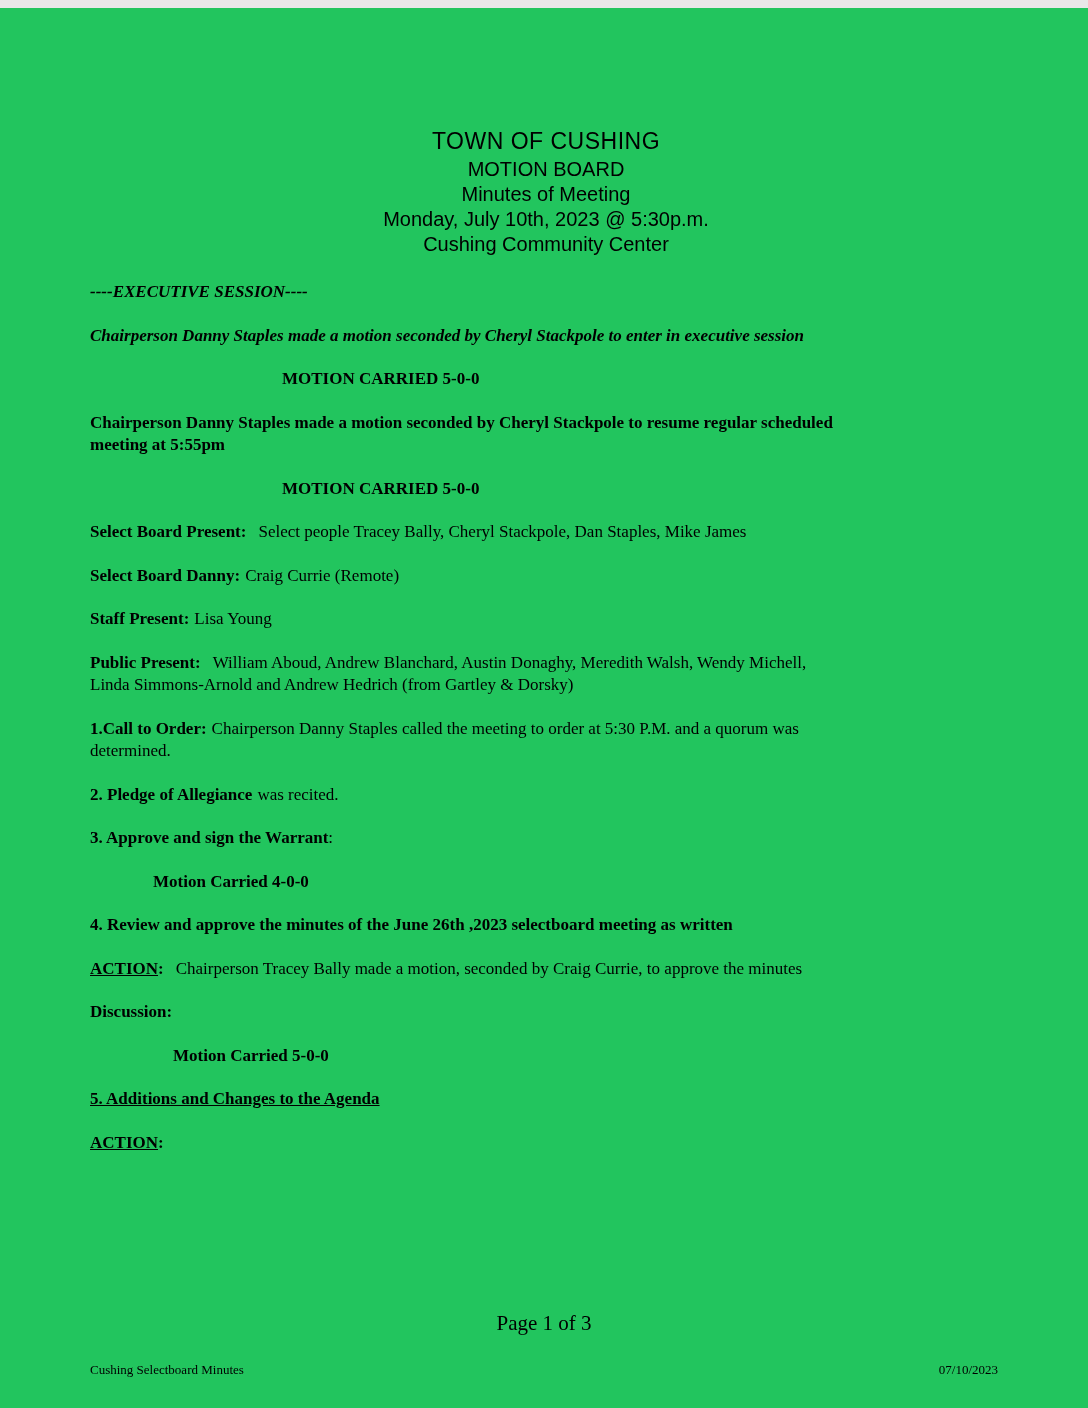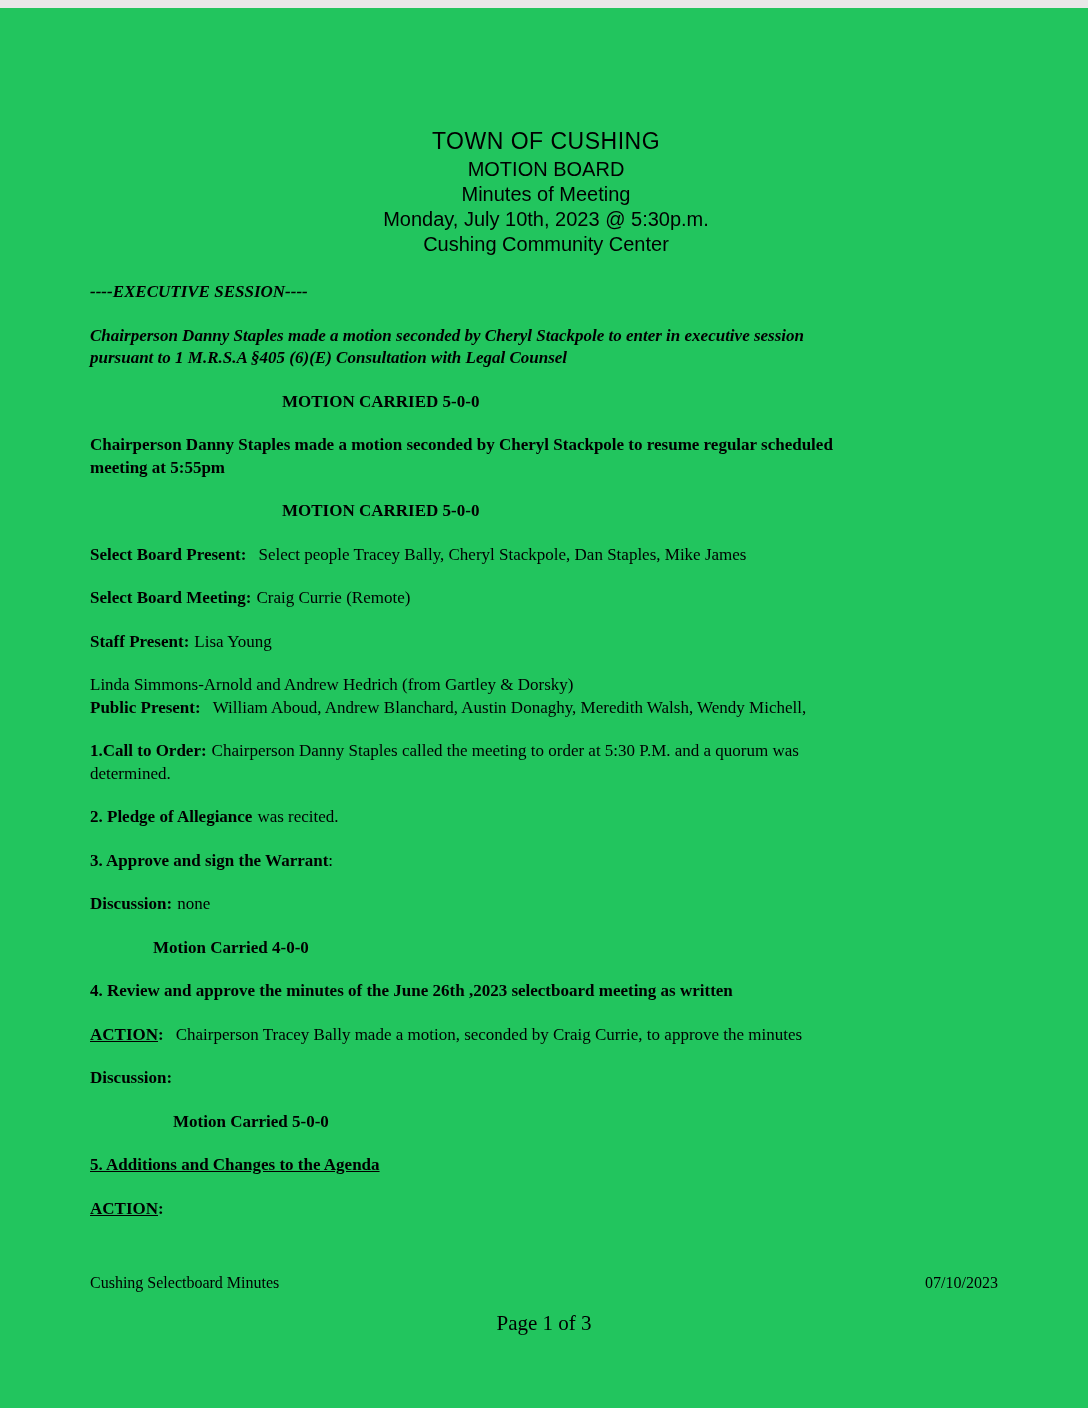--- a/index.html
+++ b/index.html
@@ -51,25 +51,25 @@
     top:1303px;
     text-align:center;
     font-family:"Liberation Serif", serif;
     font-size:21px;
     color:#000000;
   }
   .footer-line{
     position:absolute;
     left:90px;
     right:90px;
-    top:1266px;
+    top:1354px;
     display:flex;
     justify-content:space-between;
     font-family:"Liberation Serif", serif;
-    font-size:16px;
+    font-size:13px;
     color:#000000;
   }
 </style>
 </head>
 <body>
 
 <div class="page">
   <div class="flow">
 
     <header class="doc-header">
@@ -81,66 +81,62 @@
     </header>
 
     <div class="doc-body">
 
       <p>
         <span class="bi">----EXECUTIVE SESSION----</span>
       </p>
 
       <p>
         <span class="line bi">Chairperson Danny Staples made a motion seconded by Cheryl Stackpole to enter in executive session</span>
-        <span class="line bi">pursuant to 1 M.R.S.A §405 (6)(E) Consultation with Legal Counsel</span>
       </p>
 
       <p class="b ind-a">MOTION CARRIED 5-0-0</p>
 
       <p>
         <span class="line b">Chairperson Danny Staples made a motion seconded by Cheryl Stackpole to resume regular scheduled</span>
         <span class="line b">meeting at 5:55pm</span>
       </p>
 
       <p class="b ind-a">MOTION CARRIED 5-0-0</p>
 
       <p>
         <span class="b mr-m">Select Board Present:</span><span>Select people Tracey Bally, Cheryl Stackpole, Dan Staples, Mike James</span>
       </p>
 
       <p>
-        <span class="b mr-s">Select Board Meeting:</span><span>Craig Currie (Remote)</span>
+        <span class="b mr-s">Select Board Danny:</span><span>Craig Currie (Remote)</span>
       </p>
 
       <p>
         <span class="b mr-s">Staff Present:</span><span>Lisa Young</span>
       </p>
 
       <p>
+        <span class="line"><span class="b mr-m">Public Present:</span><span>William Aboud, Andrew Blanchard, Austin Donaghy, Meredith Walsh, Wendy Michell,</span></span>
         <span class="line">Linda Simmons-Arnold and Andrew Hedrich (from Gartley &amp; Dorsky)</span>
-        <span class="line"><span class="b mr-m">Public Present:</span><span>William Aboud, Andrew Blanchard, Austin Donaghy, Meredith Walsh, Wendy Michell,</span></span>
       </p>
 
       <p>
         <span class="line"><span class="b mr-s">1.Call to Order:</span><span>Chairperson Danny Staples called the meeting to order at 5:30 P.M. and a quorum was</span></span>
         <span class="line">determined.</span>
       </p>
 
       <p>
         <span class="b mr-s">2. Pledge of Allegiance</span><span>was recited.</span>
       </p>
 
       <p>
         <span class="b">3. Approve and sign the Warrant</span><span>:</span>
       </p>
 
 
-      <p>
-        <span class="b mr-s">Discussion:</span><span>none</span>
-      </p>
 
       <p class="b ind-b">Motion Carried 4-0-0</p>
 
       <p class="b">4. Review and approve the minutes of the June 26th ,2023 selectboard meeting as written</p>
 
       <p>
         <span class="line"><span class="b u">ACTION</span><span class="b mr-m">:</span><span>Chairperson Tracey Bally made a motion, seconded by Craig Currie, to approve the minutes</span></span>
       </p>
 
       <p>

